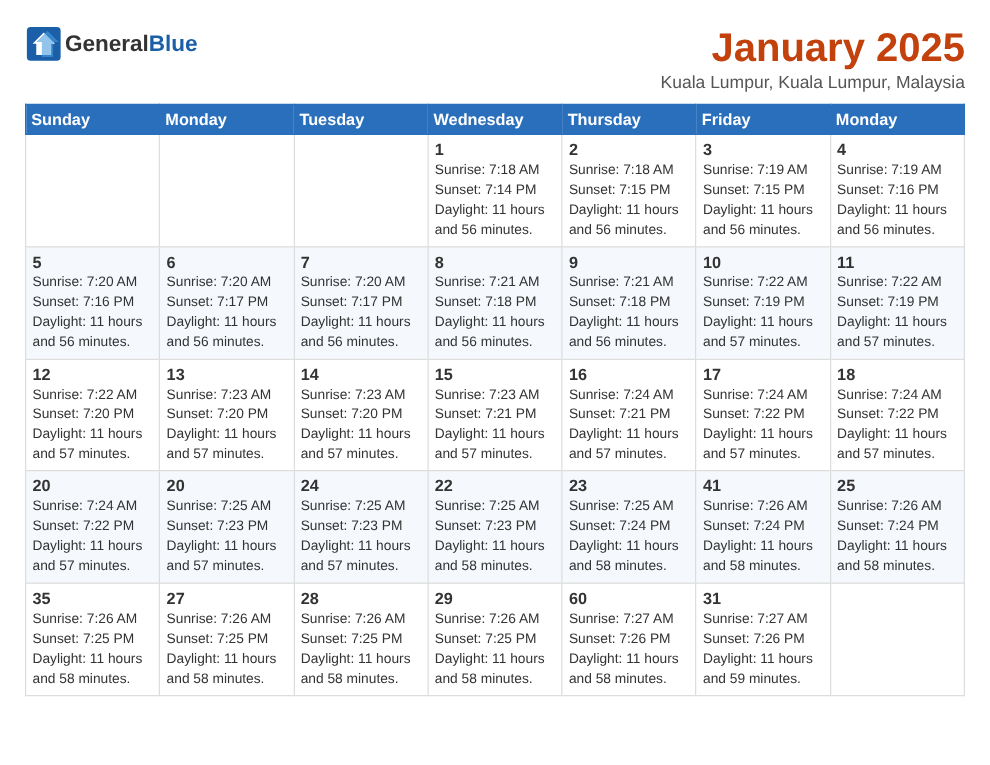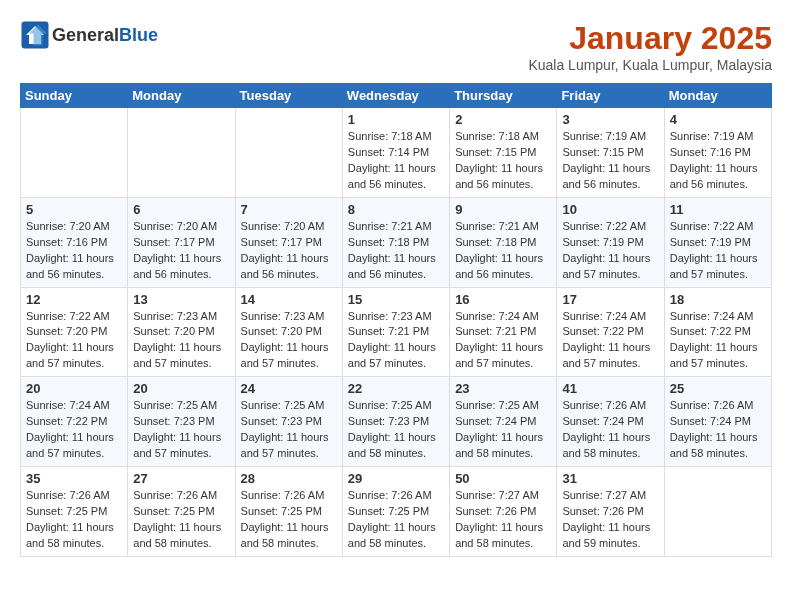--- a/index.html
+++ b/index.html
@@ -246,21 +246,21 @@
         </td>
         <td>
           <span class="day-number">28</span>
           <div class="day-info">Sunrise: 7:26 AM<br>Sunset: 7:25 PM<br>Daylight: 11 hours and 58 minutes.</div>
         </td>
         <td>
           <span class="day-number">29</span>
           <div class="day-info">Sunrise: 7:26 AM<br>Sunset: 7:25 PM<br>Daylight: 11 hours and 58 minutes.</div>
         </td>
         <td>
-          <span class="day-number">50</span>
+          <span class="day-number">60</span>
           <div class="day-info">Sunrise: 7:27 AM<br>Sunset: 7:26 PM<br>Daylight: 11 hours and 58 minutes.</div>
         </td>
         <td>
           <span class="day-number">31</span>
           <div class="day-info">Sunrise: 7:27 AM<br>Sunset: 7:26 PM<br>Daylight: 11 hours and 59 minutes.</div>
         </td>
         <td></td>
       </tr>
     </tbody>
 </table>

